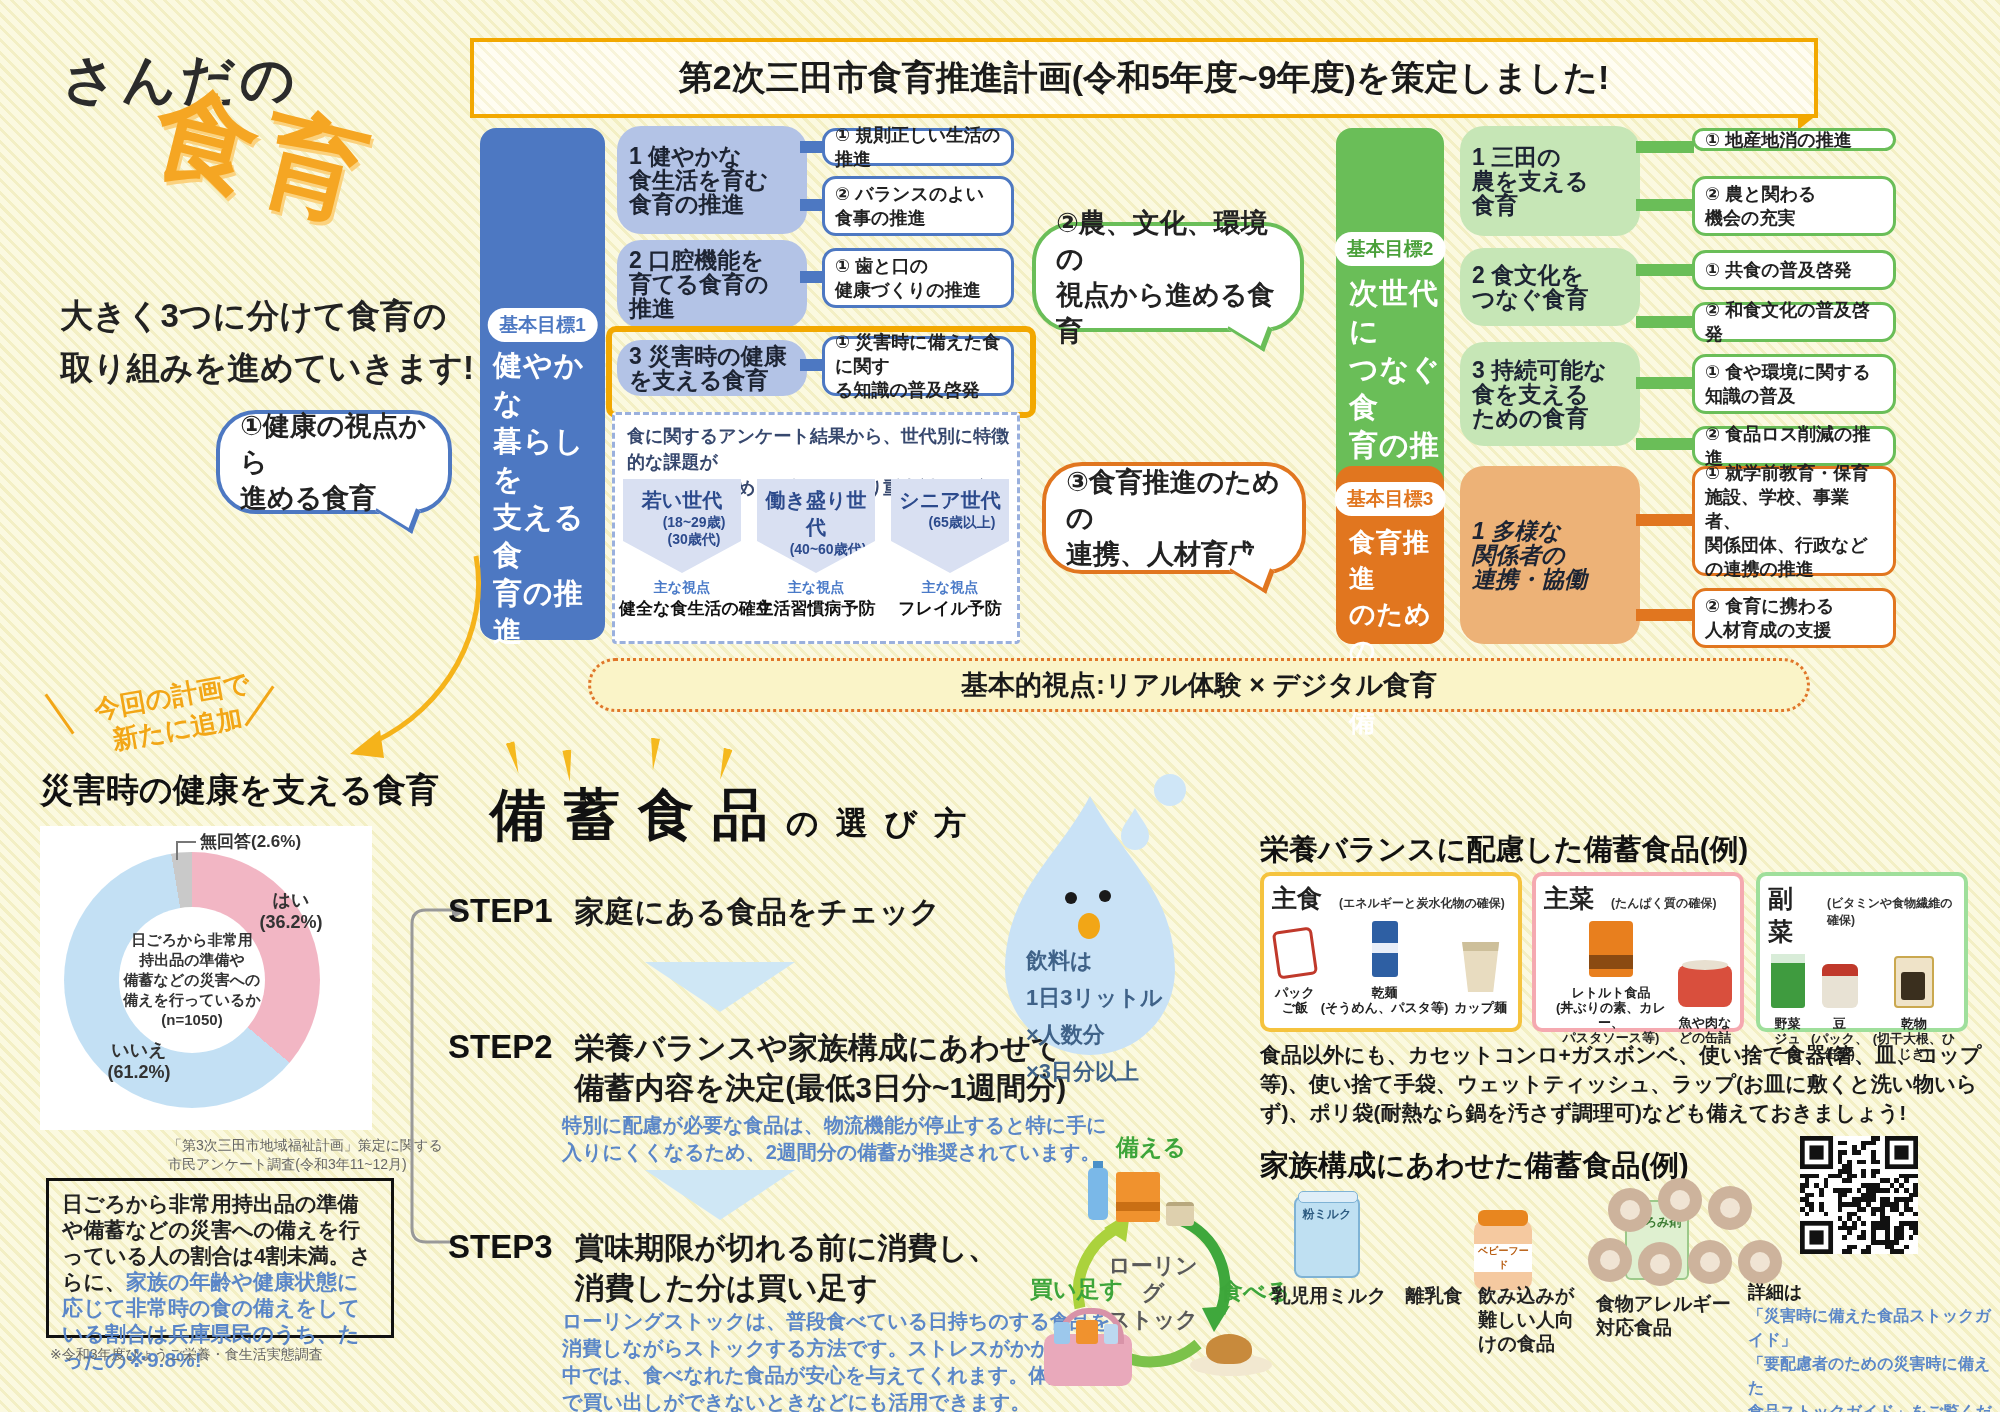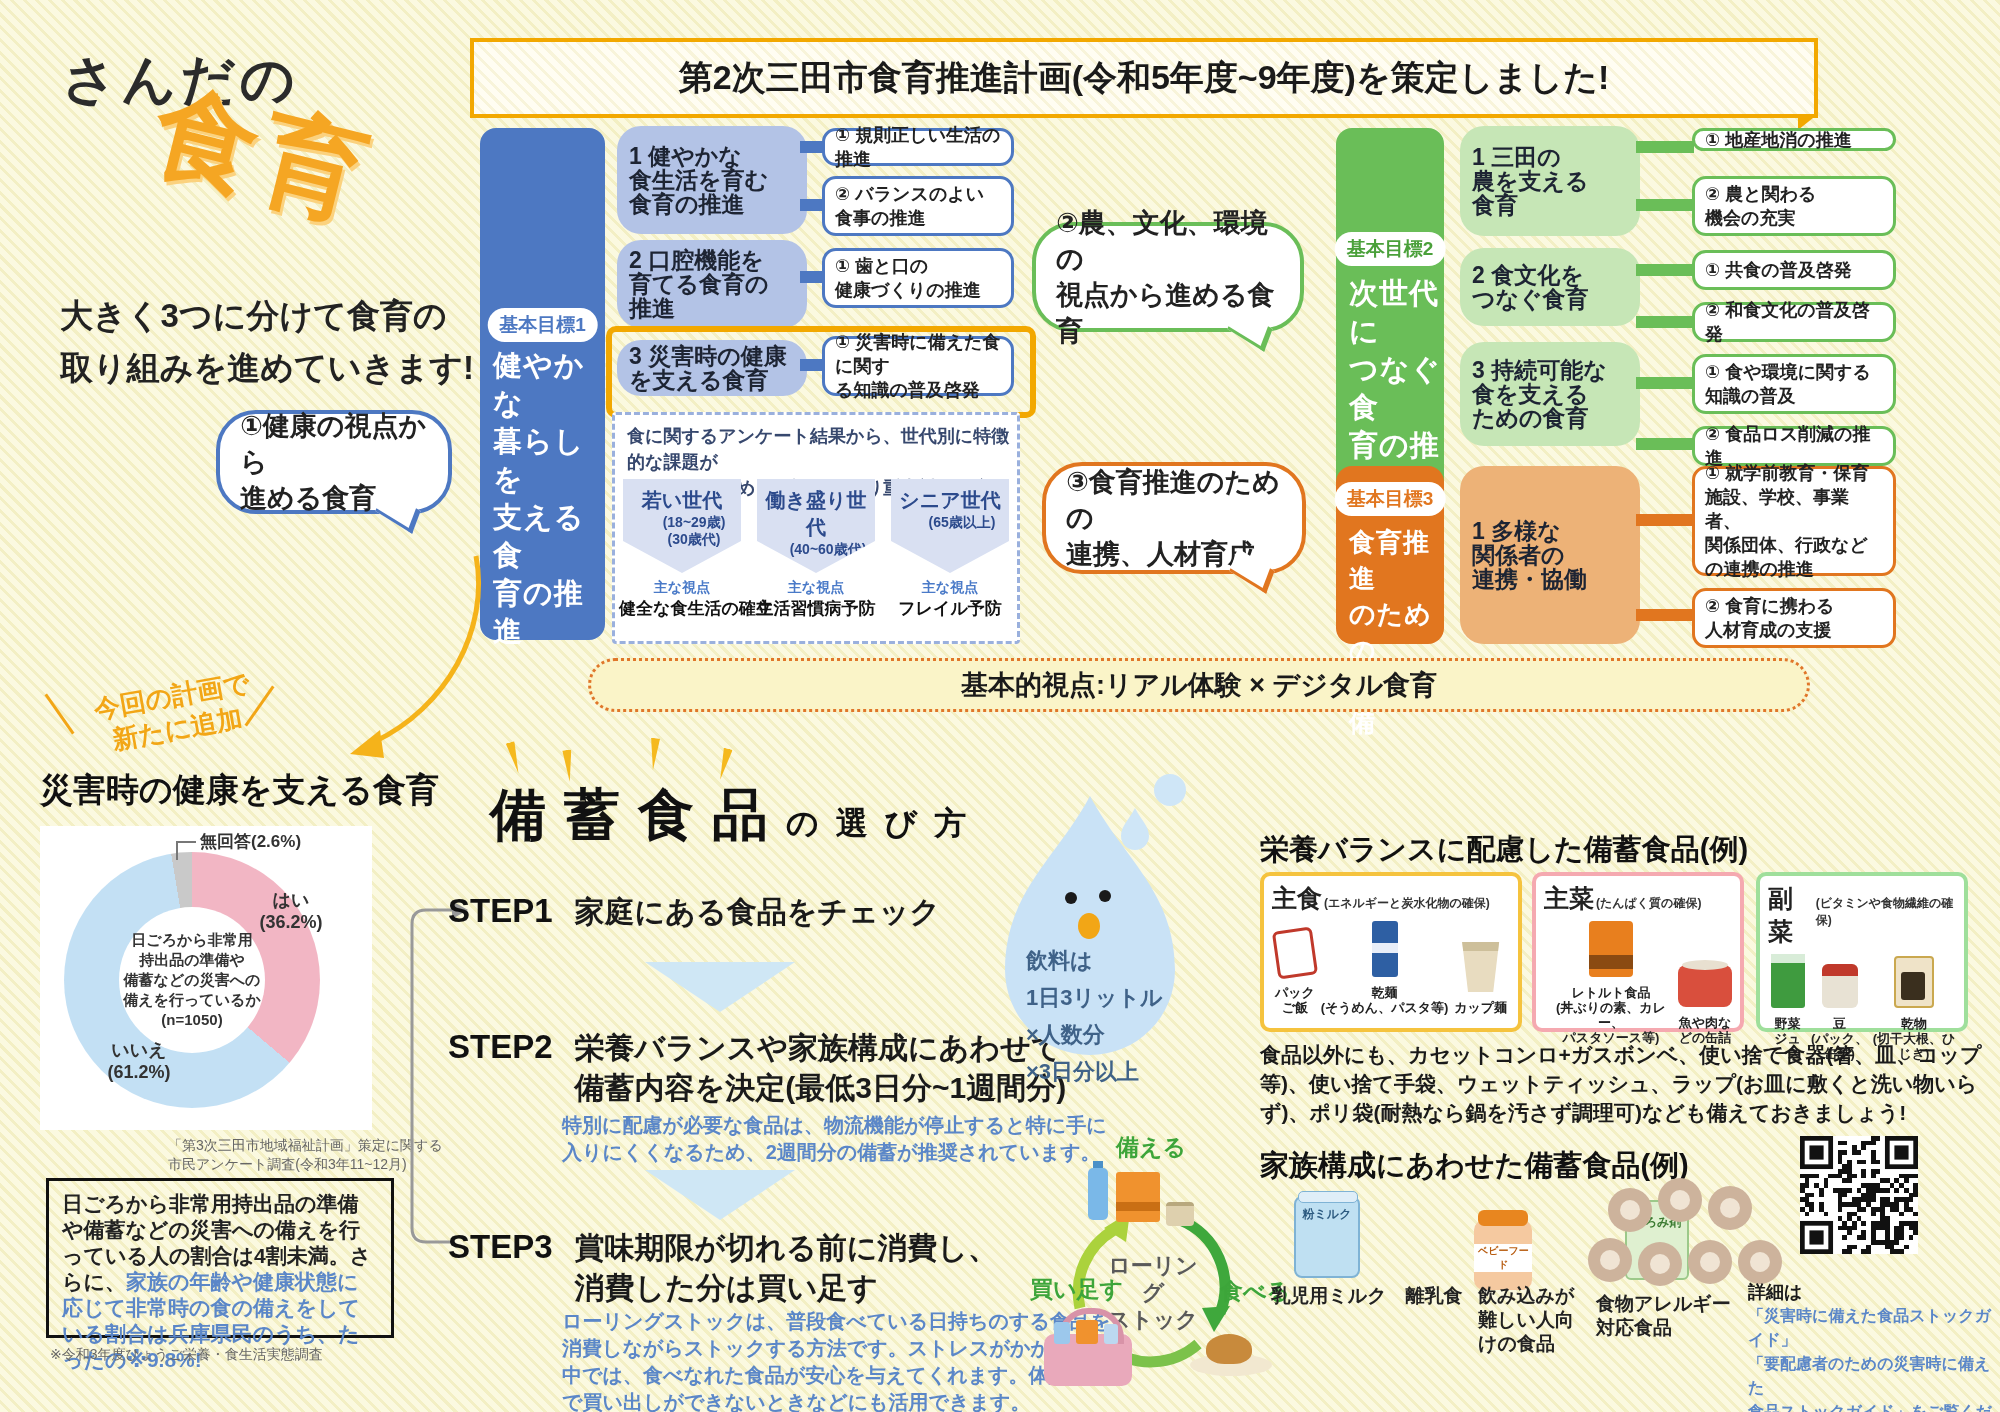--- a/index.html
+++ b/index.html
@@ -96,21 +96,21 @@
   .basket::before{content:"";position:absolute;left:14px;top:-26px;width:54px;height:30px;border:6px solid #d893a8;border-bottom:none;border-radius:30px 30px 0 0;}
   .basket-item1{position:absolute;left:10px;top:-12px;width:16px;height:22px;background:#9cc8ec;border-radius:3px;}
   .basket-item2{position:absolute;left:32px;top:-14px;width:22px;height:24px;background:#f0922e;border-radius:3px;}
   .basket-item3{position:absolute;left:60px;top:-10px;width:14px;height:20px;background:#bcd8f0;border-radius:3px;}
   .plate{width:82px;height:22px;background:#f2e8d0;border-radius:50%;}
   .bun{position:absolute;left:16px;top:-20px;width:46px;height:30px;background:#c88a3c;border-radius:50% 50% 40% 40%;}
 
   
   .nut-title{font-size:29px;font-weight:bold;color:#111;}
   .cat-box{position:absolute;top:872px;height:160px;background:#fff;border-radius:10px;box-sizing:border-box;padding:6px 8px;}
-  .cat-head{display:flex;align-items:baseline;gap:2px;}
+  .cat-head{display:flex;align-items:baseline;gap:17px;}
   .cat-name{font-size:25px;font-weight:bold;color:#222;}
   .cat-paren{font-size:12px;font-weight:bold;color:#333;}
   .cat-items{display:flex;justify-content:space-around;align-items:flex-end;margin-top:6px;}
   .cat-item{text-align:center;}
   .cat-item-label{font-size:13px;line-height:15px;font-weight:600;color:#222;margin-top:4px;}
   .ic{position:relative;display:inline-block;}
   .ic-ricepack{width:40px;height:48px;background:#fff;border:3px solid #c0392b;border-radius:6px;transform:rotate(-8deg);box-sizing:border-box;}
   .ic-noodle{width:26px;height:56px;background:#2e5fa3;border-radius:3px;}
   .ic-noodle::after{content:"";position:absolute;left:0;top:22px;width:100%;height:10px;background:#e8eef8;}
   .ic-cup{width:42px;height:50px;background:#e8dcc0;clip-path:polygon(6% 0,94% 0,80% 100%,20% 100%);}
@@ -249,21 +249,21 @@
 知識の普及</div>
   <div class="abs leaf" data-bind="goal2.subs.5" style="left:1692px;top:426px;width:204px;height:40px;border:3px solid #6abe58;">② 食品ロス削減の推進</div>
 
   
   <div class="abs goal-col" style="left:1336px;top:466px;width:108px;height:178px;background:#e1761f;">
     <span class="goal-badge" data-bind="goal3.badge" style="top:16px;color:#e1761f;">基本目標3</span>
     <div class="goal-title" data-bind="goal3.title" style="top:58px;font-size:26px;line-height:36px;">食育推進
 のための
 体制整備</div>
   </div>
-  <div class="abs item-box" data-bind="goal3.items.0" style="left:1460px;top:466px;width:180px;height:178px;background:#edb277;">1 多様な
+  <div class="abs item-box" data-bind="goal3.items.0" style="left:1460px;top:466px;width:180px;height:178px;background:#edb277;font-style:italic;">1 多様な
 関係者の
 連携・協働</div>
   <div class="abs conn" style="left:1636px;top:514px;width:58px;background:#e1761f;"></div>
   <div class="abs conn" style="left:1636px;top:609px;width:58px;background:#e1761f;"></div>
   <div class="abs leaf" data-bind="goal3.subs.0" style="left:1692px;top:466px;width:204px;height:110px;border:3px solid #e1761f;">① 就学前教育・保育
 施設、学校、事業者、
 関係団体、行政など
 の連携の推進</div>
   <div class="abs leaf" data-bind="goal3.subs.1" style="left:1692px;top:588px;width:204px;height:60px;border:3px solid #e1761f;">② 食育に携わる
 人材育成の支援</div>

